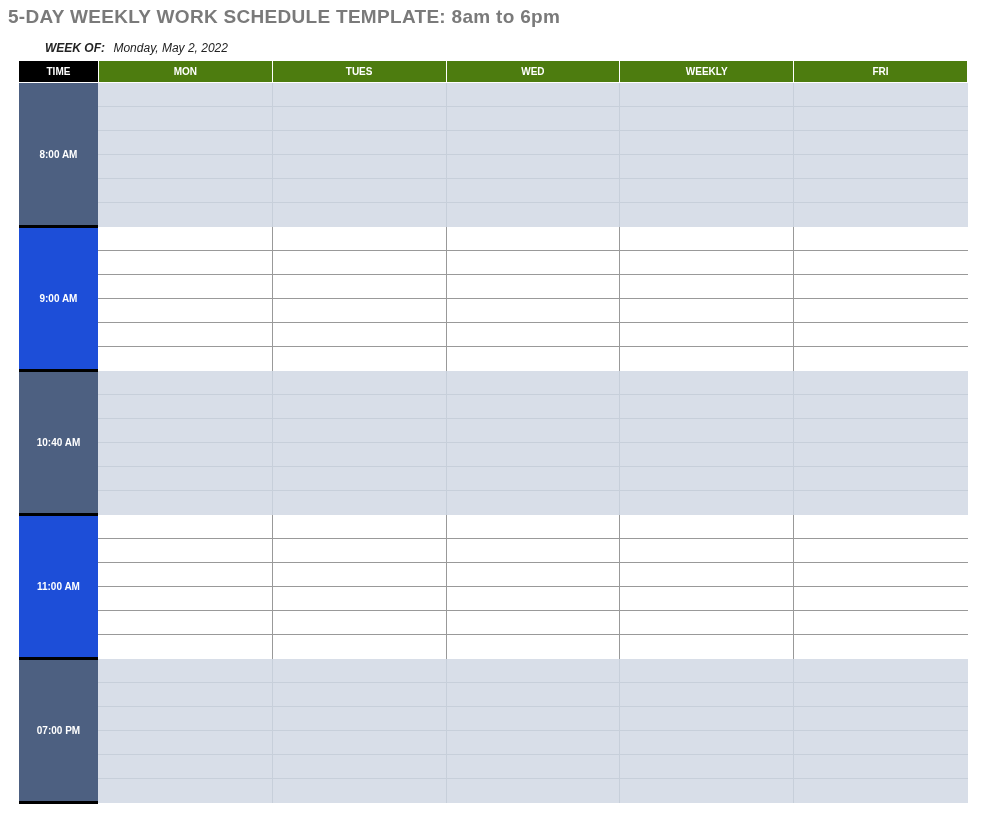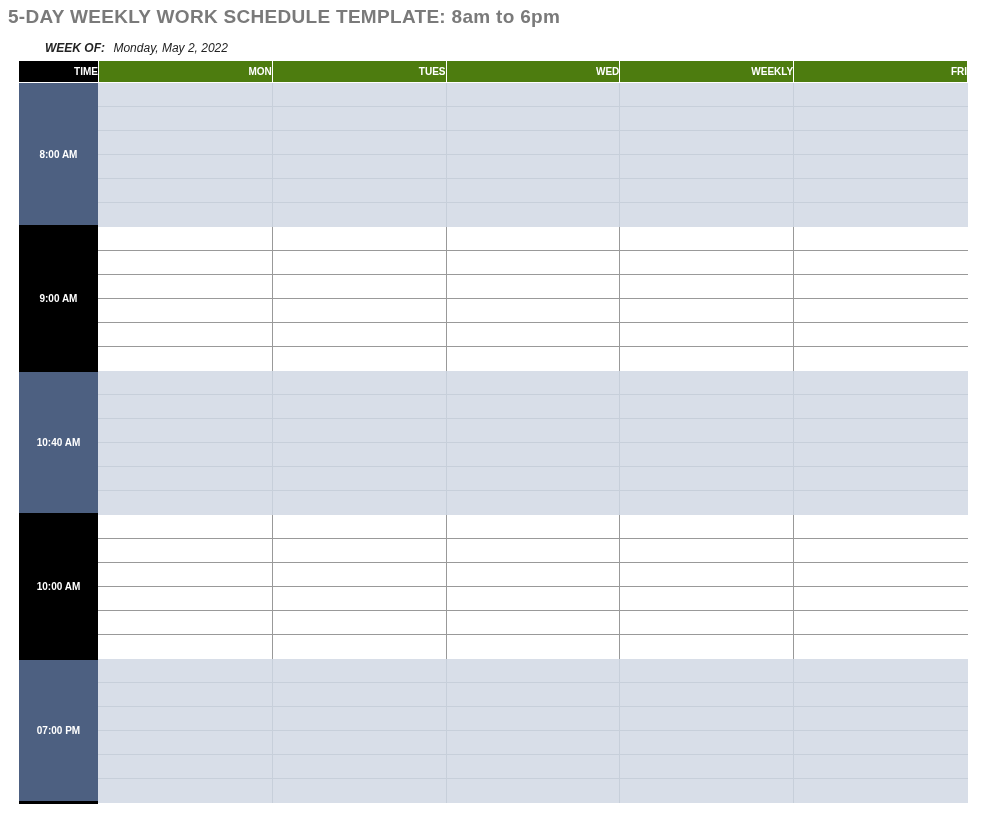--- a/index.html
+++ b/index.html
@@ -2,26 +2,26 @@
 <html><head>
 <meta charset="utf-8">
 <style>
   * { box-sizing: border-box; margin: 0; padding: 0; }
   body { font-family: Arial, Helvetica, sans-serif; background: #fff; width: 986px; }
   .title { font-size: 19px; font-weight: bold; color: #7a7a7a; letter-spacing: 0.3px; padding: 6px 0 10px 8px; }
   .weekof-row { padding-left: 45px; margin-bottom: 4px; }
   .weekof-label { font-style: italic; font-weight: bold; font-size: 12px; color: #222; }
   .weekof-value { font-style: italic; font-size: 12px; color: #222; padding-left: 4px; }
   table.schedule { border-collapse: collapse; width: 950px; margin-left: 18px; }
-  table.schedule th { color: #fff; font-size: 10px; font-weight: bold; height: 22px; border: 1px solid #fff; text-align: right; }
+  table.schedule th { color: #fff; font-size: 10px; font-weight: bold; height: 22px; border: 1px solid #fff; }
   th.time-head { background: #000; width: 80px; }
   th.day-head { background: #4d7c0f; width: 174px; }
   td.time-cell { color: #fff; font-size: 10px; font-weight: bold; text-align: center; vertical-align: middle; width: 80px; border-bottom: 3px solid #000000; }
   .time-blue { background: #4d6081; }
-  .time-gray { background: #000000; }
+  .time-gray { background: #1d4ed8; }
   td.slot { height: 24px; font-size: 11px; padding: 0 4px; }
   td.slot.shaded { background: #d8dee8; border-bottom: 1px solid #c7cfda; border-right: 1px solid #c7cfda; }
   td.slot.shaded:last-child { border-right: none; }
   tr.lastslot td.slot.shaded { border-bottom: none; }
   td.slot.plain { background: #fff; border-bottom: 1px solid #999; border-right: 1px solid #999; }
   td.slot.plain:last-child { border-right: none; }
   tr.lastslot td.slot.plain { border-bottom: none; }
 </style>
 </head>
 <body>
@@ -168,21 +168,21 @@
         <td class="slot shaded"></td>
       </tr>
       <tr class="lastslot">
         <td class="slot shaded"></td>
         <td class="slot shaded"></td>
         <td class="slot shaded"></td>
         <td class="slot shaded"></td>
         <td class="slot shaded"></td>
       </tr>
       <tr>
-        <td rowspan="6" class="time-cell time-gray">10:00 AM</td>
+        <td rowspan="6" class="time-cell time-gray">11:00 AM</td>
         <td class="slot plain"></td>
         <td class="slot plain"></td>
         <td class="slot plain"></td>
         <td class="slot plain"></td>
         <td class="slot plain"></td>
       </tr>
       <tr>
         <td class="slot plain"></td>
         <td class="slot plain"></td>
         <td class="slot plain"></td>

